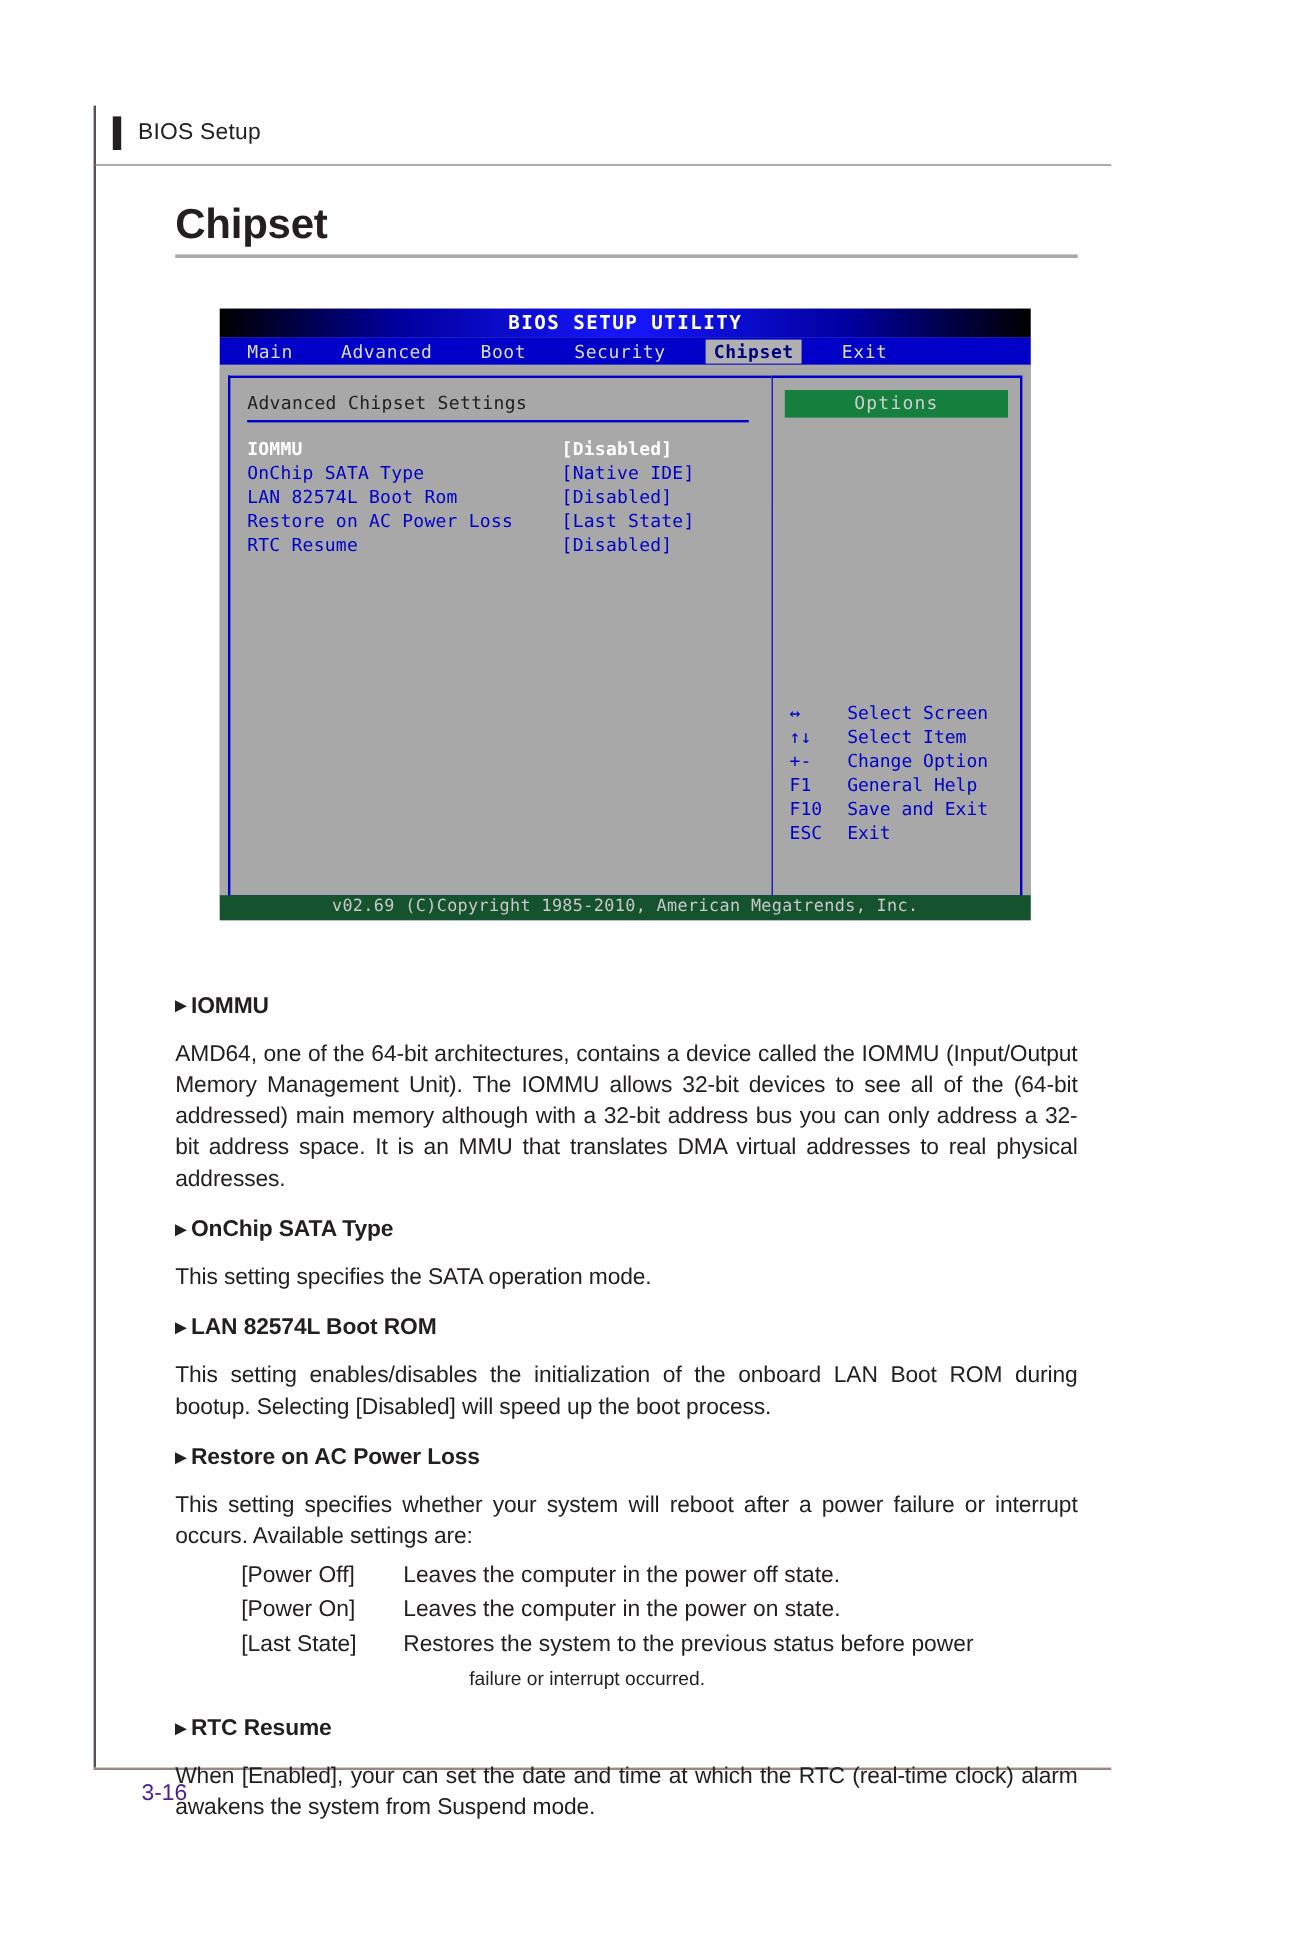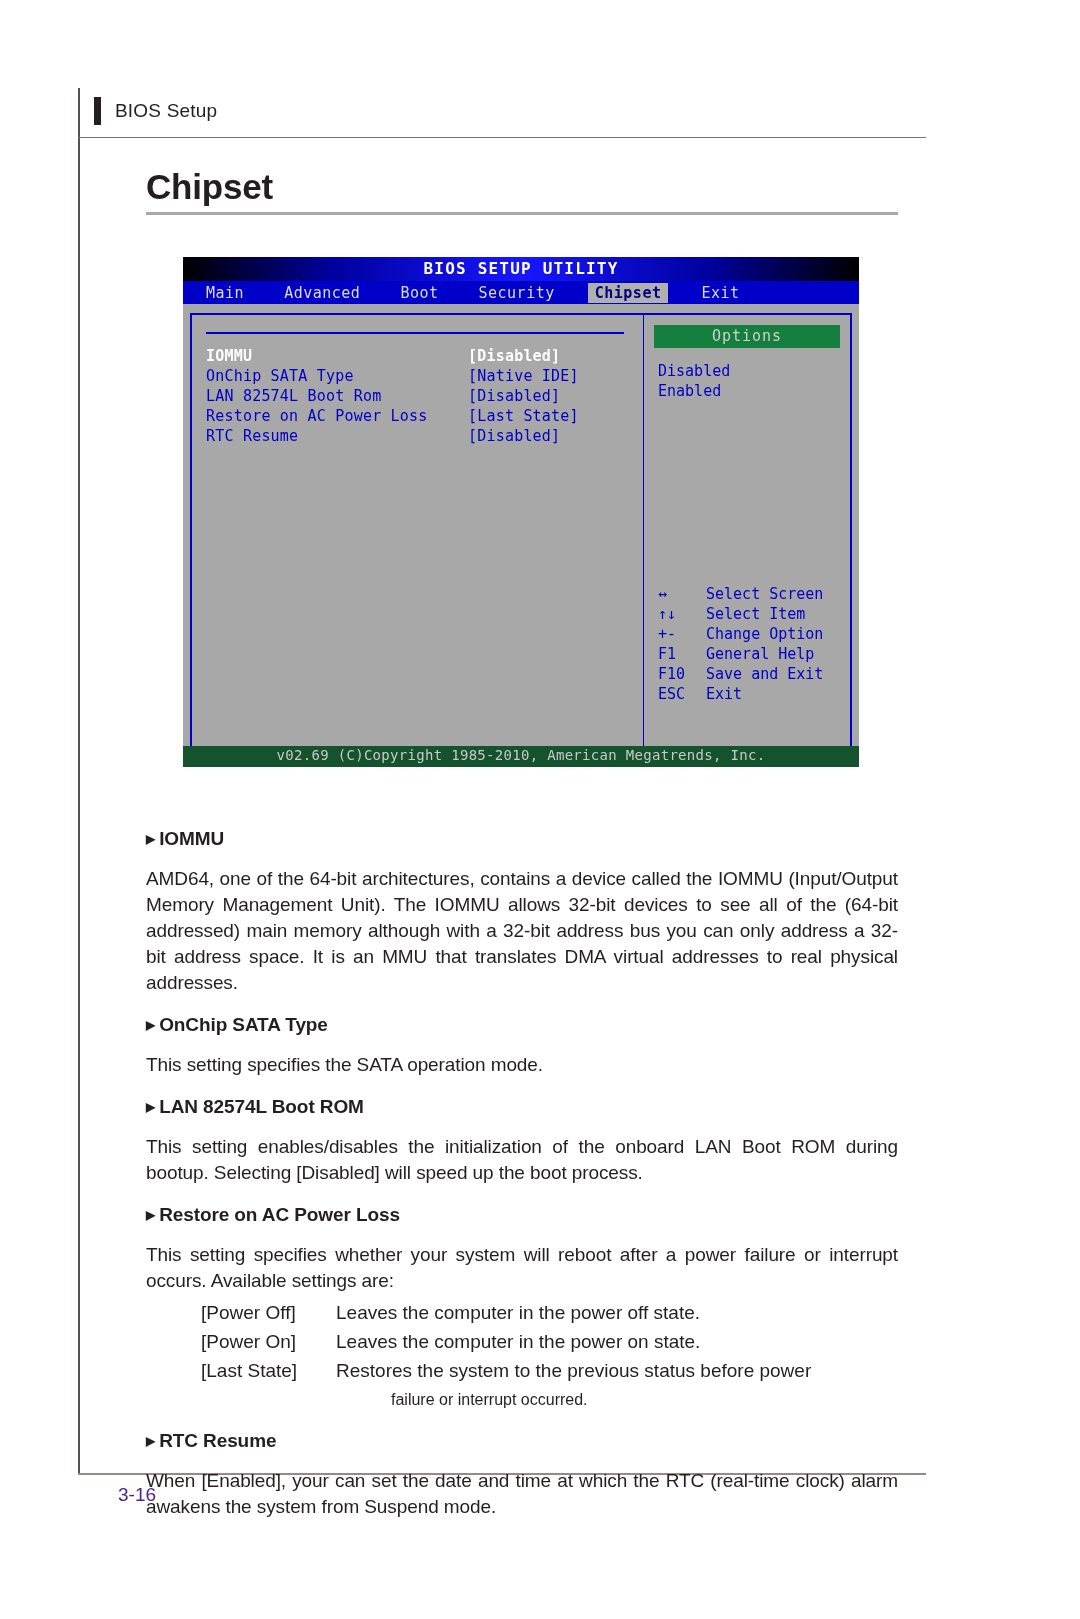--- a/index.html
+++ b/index.html
@@ -317,20 +317,21 @@
     <div class="menu-item gap">Advanced</div>
     <div class="menu-item gap">Boot</div>
     <div class="menu-item gap">Security</div>
     <div class="menu-item active gap">Chipset</div>
     <div class="menu-item">Exit</div>
   </div>
 
   <div class="bios-body">
 
     <div class="panel-left">
+      <div class="section-head">Advanced Chipset Settings</div>
       <div class="section-underline"></div>
 
       <div class="opt-row selected">
         <div class="lblwrap"><span class="lbl">IOMMU</span></div>
         <div class="val">[Disabled]</div>
       </div>
       <div class="opt-row">
         <div class="lbl">OnChip SATA Type</div>
         <div class="val">[Native IDE]</div>
       </div>
@@ -343,24 +344,20 @@
         <div class="val">[Last State]</div>
       </div>
       <div class="opt-row">
         <div class="lbl">RTC Resume</div>
         <div class="val">[Disabled]</div>
       </div>
     </div>
 
     <div class="panel-right">
       <div class="options-header">Options</div>
-      <div class="options-list">
-        <div>Disabled</div>
-        <div>Enabled</div>
-      </div>
 
       <div class="keys">
         <div class="key-row">
           <div class="k">↔</div>
           <div class="d">Select Screen</div>
         </div>
         <div class="key-row">
           <div class="k">↑↓</div>
           <div class="d">Select Item</div>
         </div>

